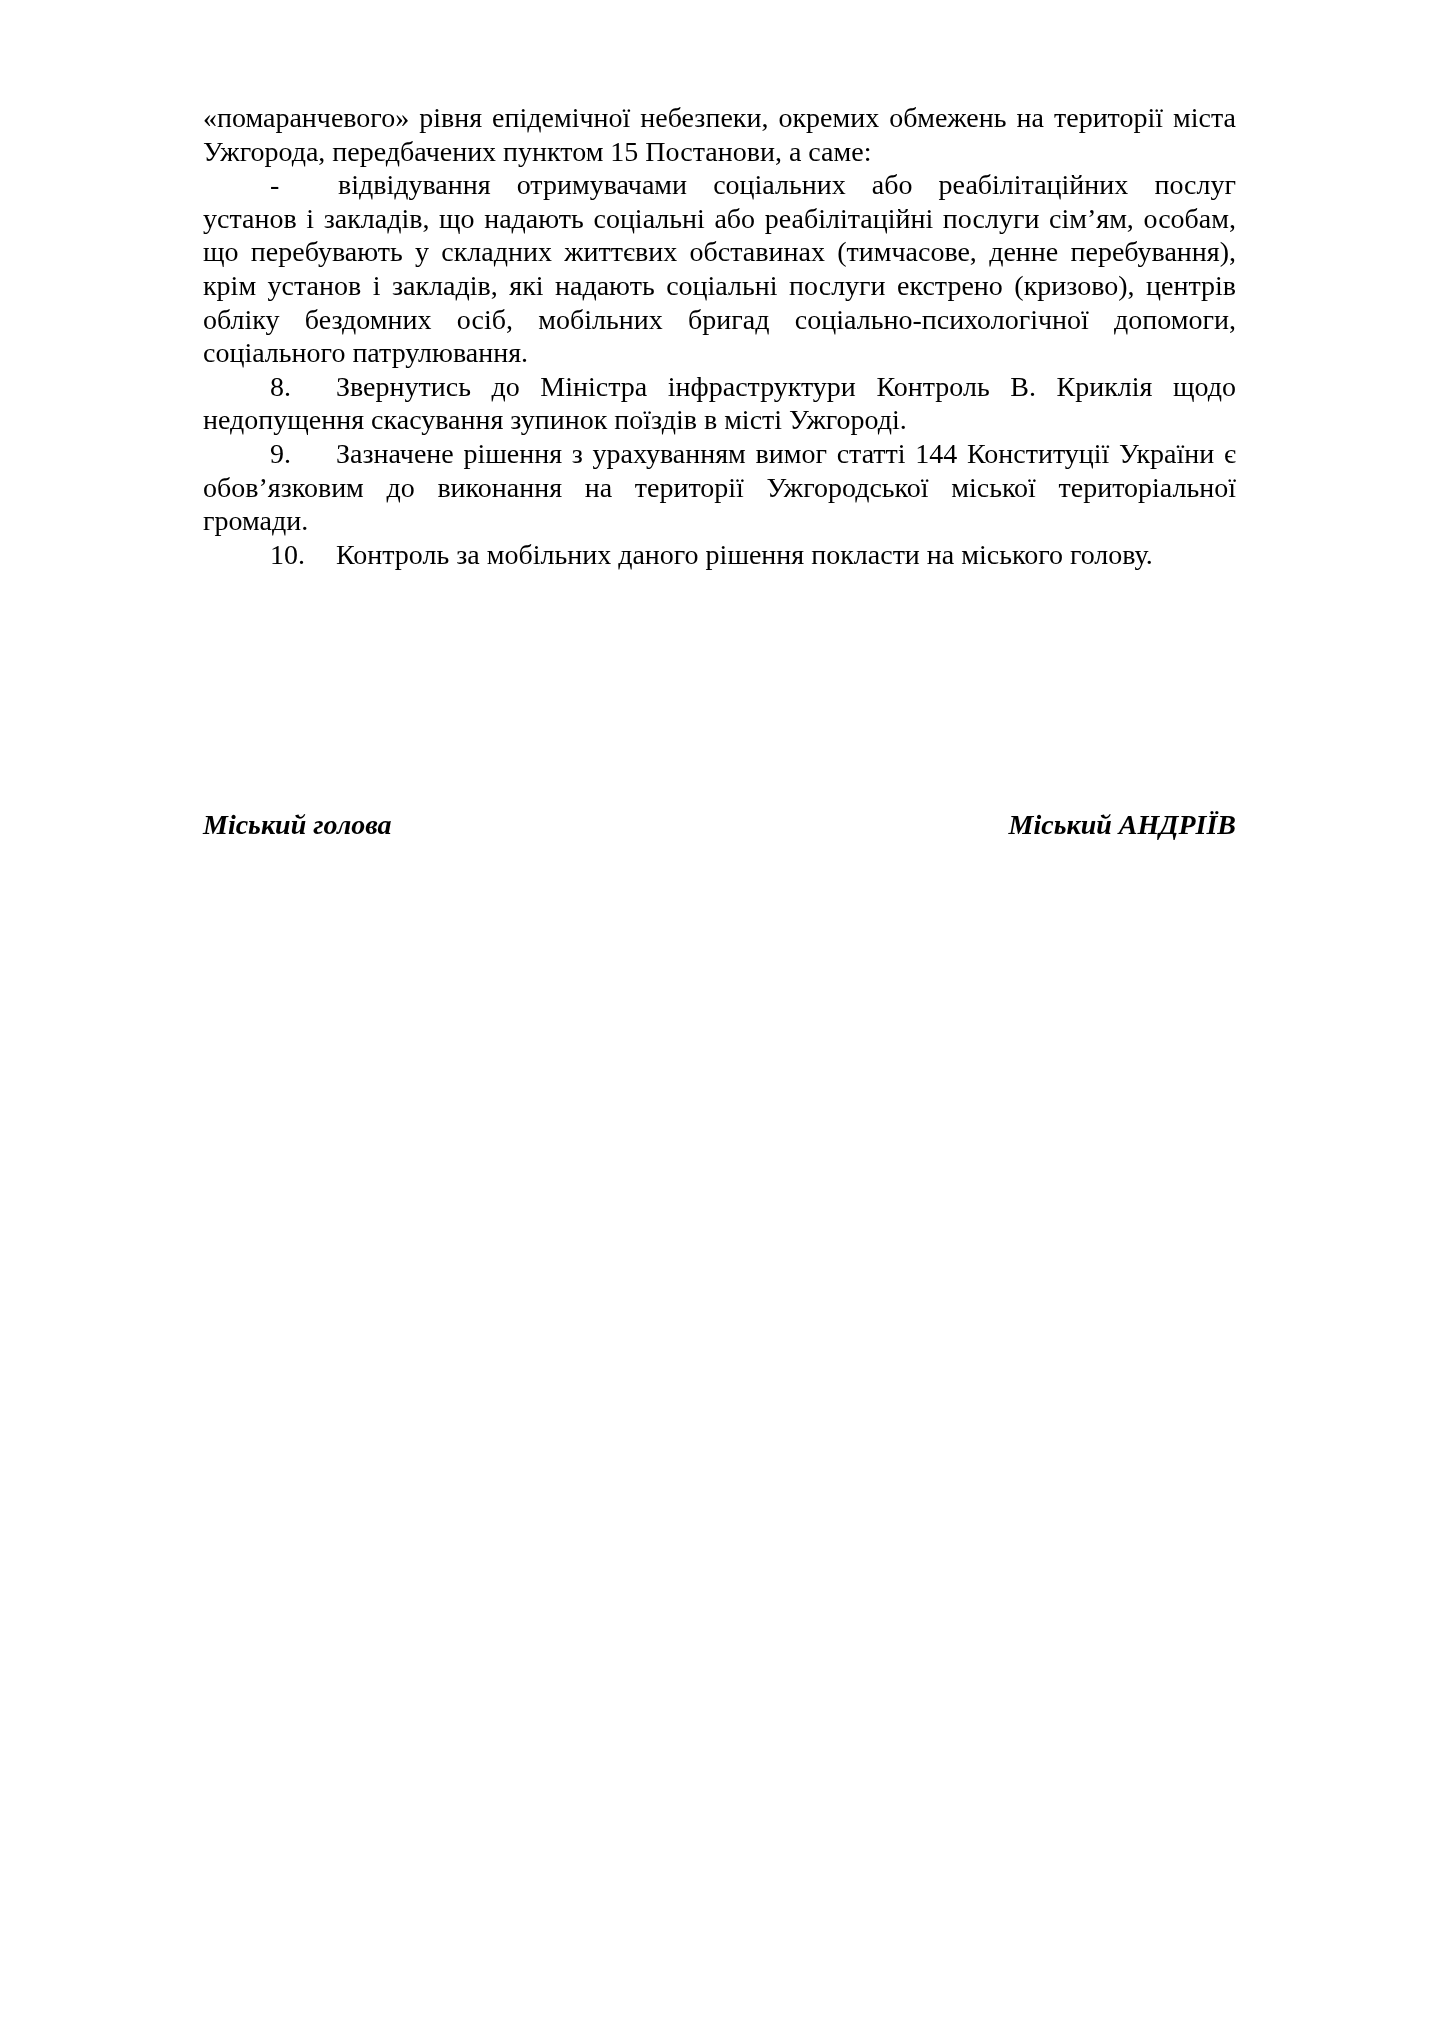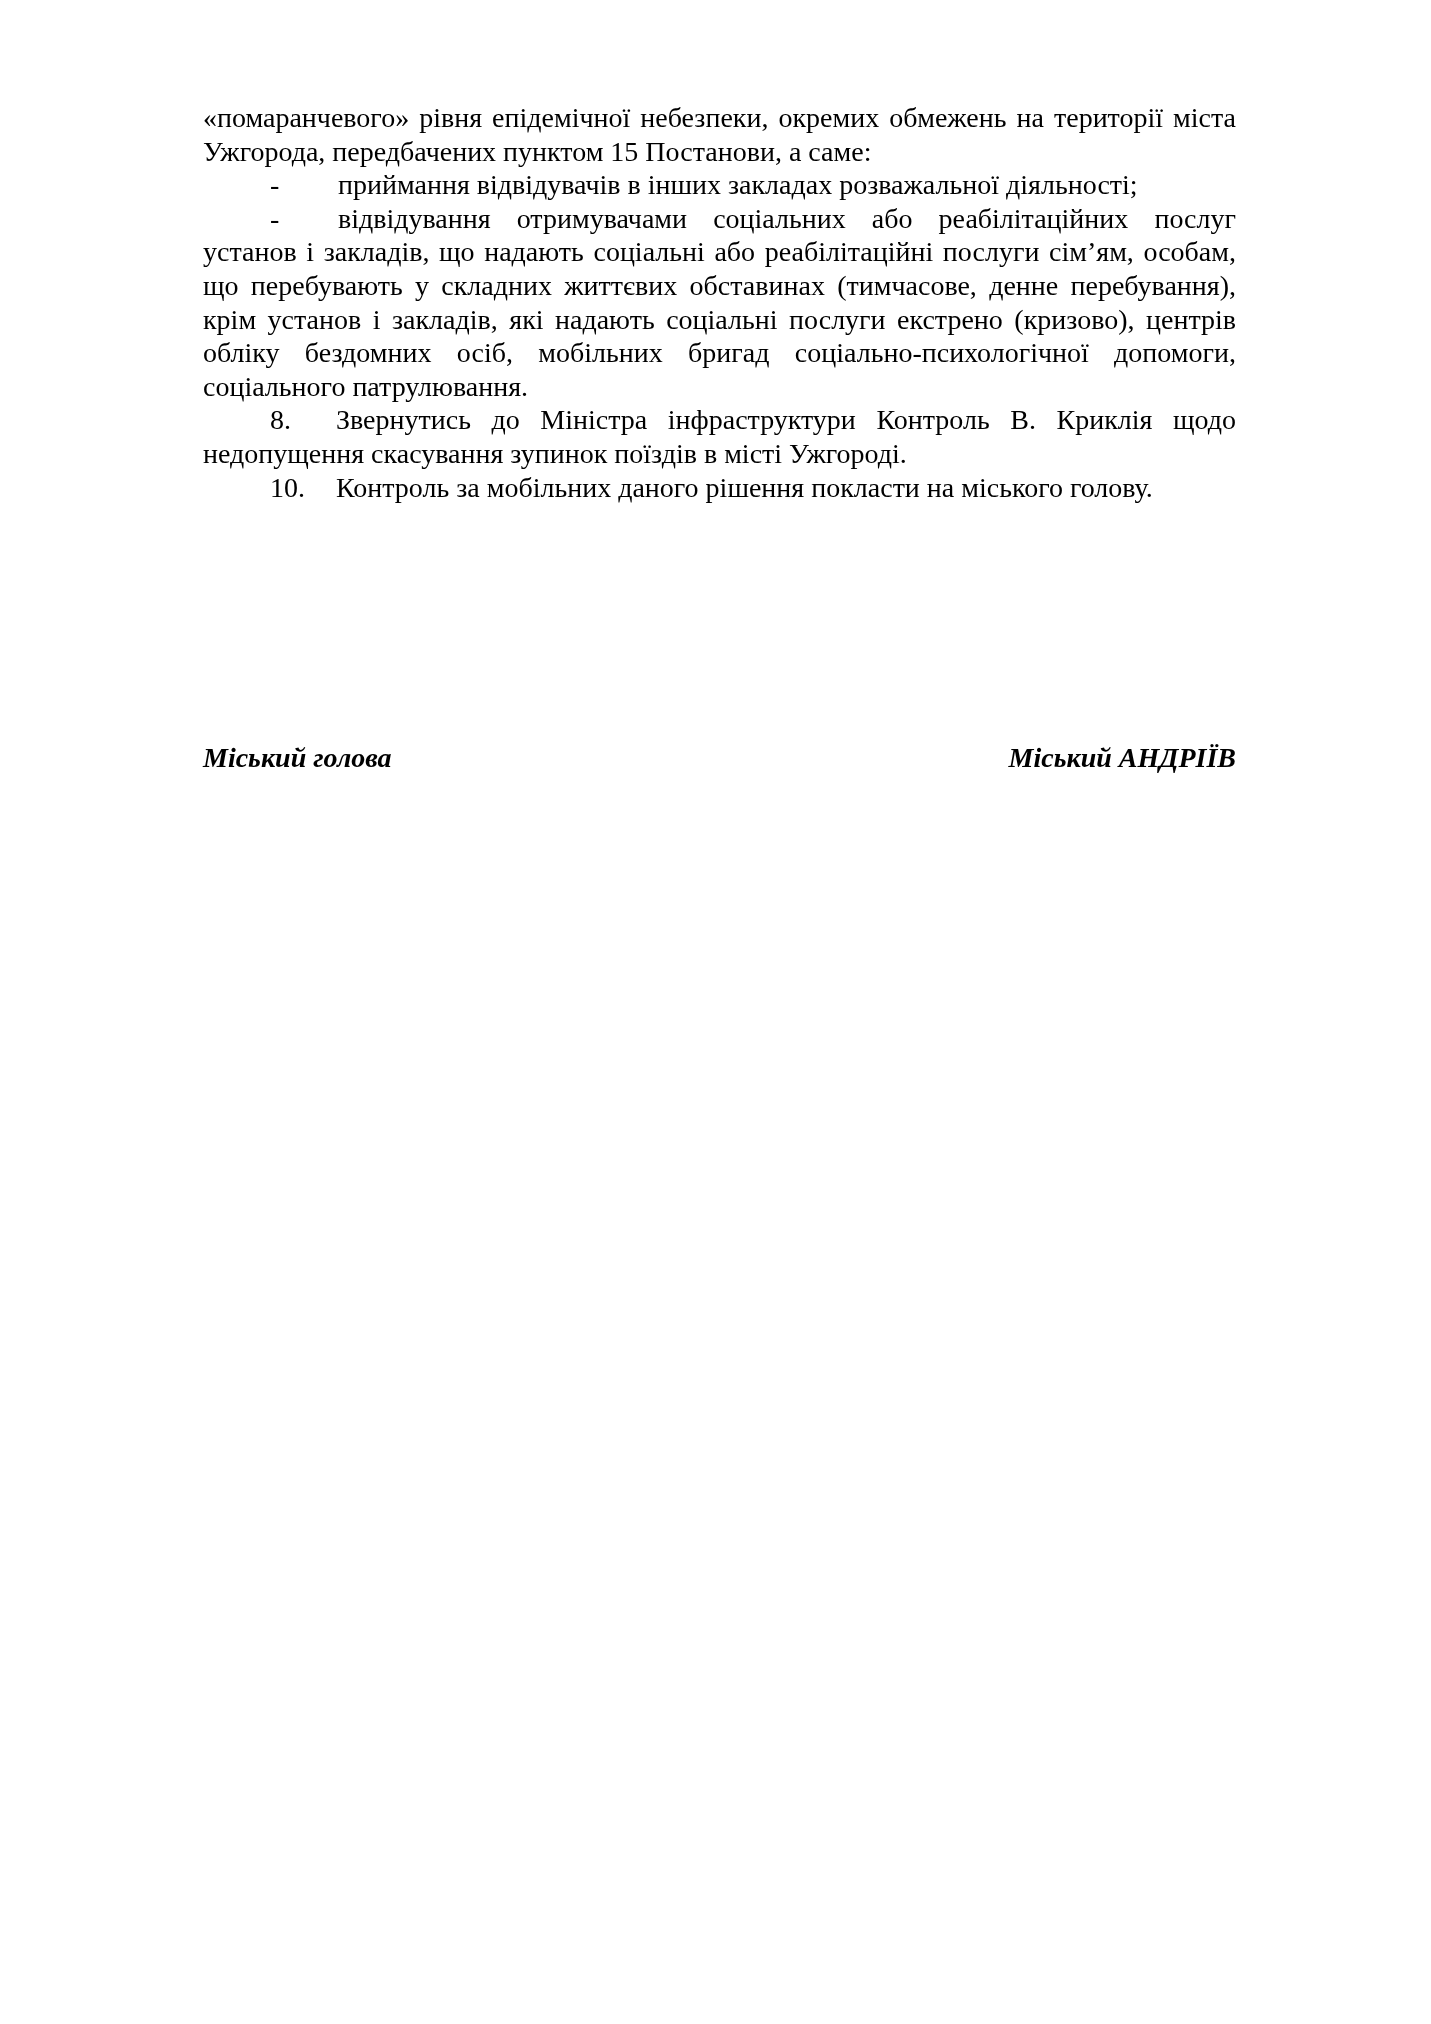--- a/index.html
+++ b/index.html
@@ -40,26 +40,26 @@
   }
 </style>
 </head>
 <body>
 
 <div class="page">
   <div class="body-text">
 
     <p class="para no-indent"><span>«помаранчевого» рівня епідемічної небезпеки, окремих обмежень на території міста Ужгорода, передбачених пунктом 15 Постанови, а саме:</span></p>
 
-    <p class="para"><span class="marker dash">-</span><span>приймання відвідувачів в інших закладах розважальної діяльності;</span></p>
 
     <p class="para"><span class="marker dash">-</span><span>відвідування отримувачами соціальних або реабілітаційних послуг установ і закладів, що надають соціальні або реабілітаційні послуги сім’ям, особам, що перебувають у складних життєвих обставинах (тимчасове, денне перебування), крім установ і закладів, які надають соціальні послуги екстрено (кризово), центрів обліку бездомних осіб, мобільних бригад соціально-психологічної допомоги, соціального патрулювання.</span></p>
 
     <p class="para"><span class="marker num">8.</span><span>Звернутись до Міністра інфраструктури Контроль В. Криклія щодо недопущення скасування зупинок поїздів в місті Ужгороді.</span></p>
 
+    <p class="para"><span class="marker num">9.</span><span>Зазначене рішення з урахуванням вимог статті 144 Конституції України є обов’язковим до виконання на території Ужгородської міської територіальної громади.</span></p>
 
     <p class="para"><span class="marker num">10.</span><span>Контроль за мобільних даного рішення покласти на міського голову.</span></p>
 
   </div>
 
   <div class="signature-row">
     <span>Міський голова</span>
     <span>Міський АНДРІЇВ</span>
   </div>
 </div>

